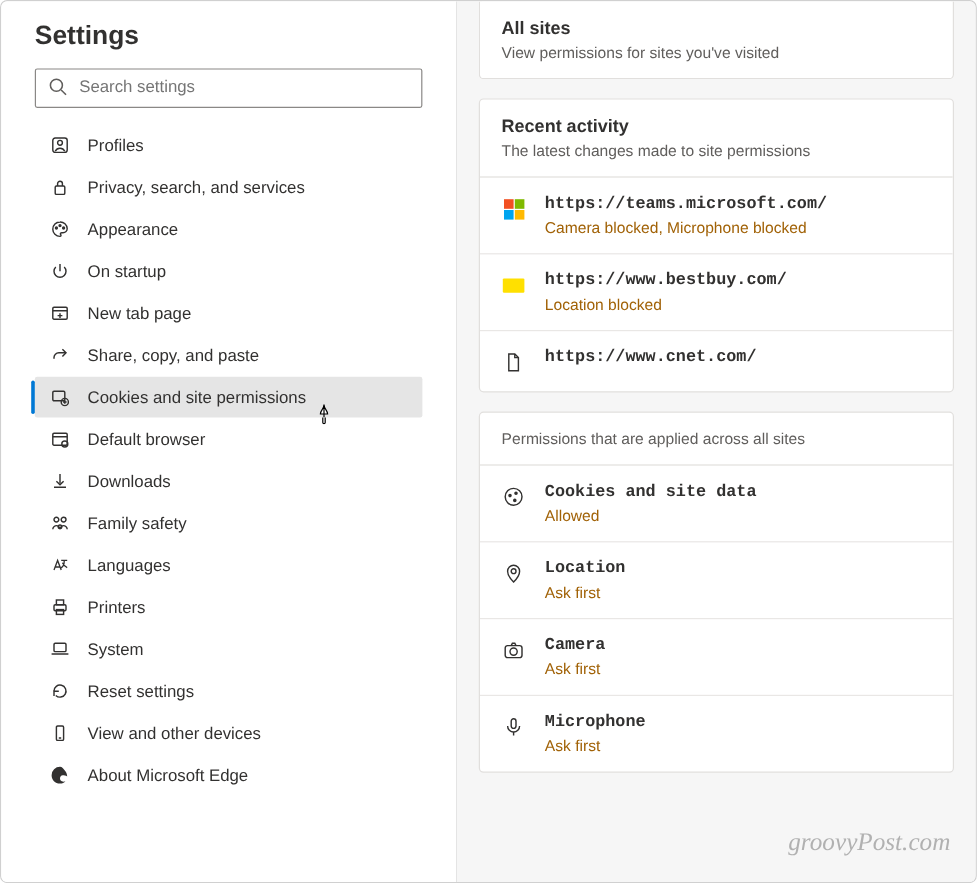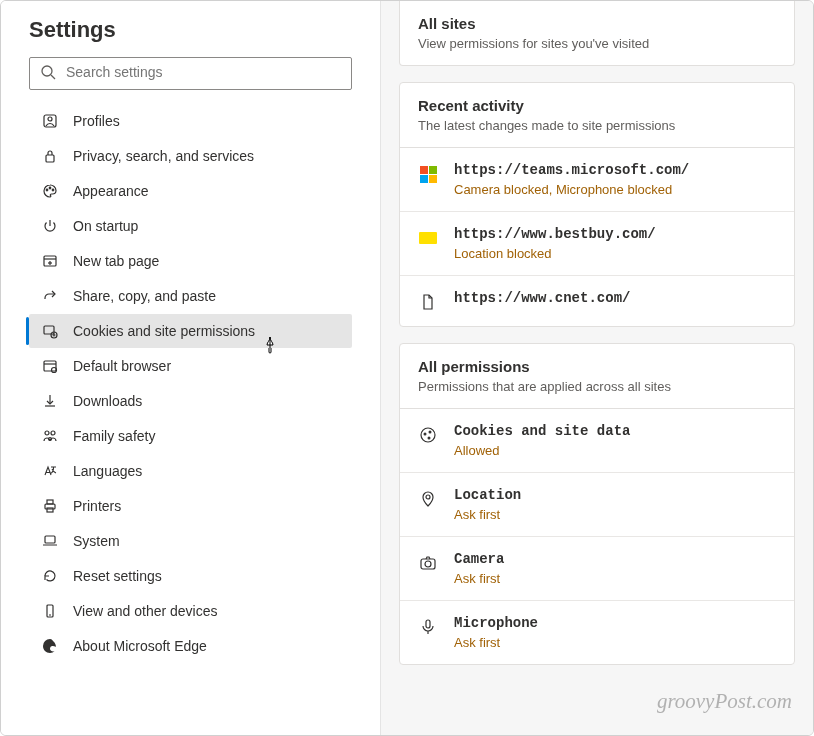--- a/index.html
+++ b/index.html
@@ -396,21 +396,20 @@
           </svg>
       </span>
       <div class="row-body">
         <div class="row-title">https://www.cnet.com/</div>
       </div>
     </div>
   </section>
 
   <section class="card">
     <div class="card-header border-b">
-      <div class="card-title">All permissions</div>
       <div class="card-subtitle">Permissions that are applied across all sites</div>
     </div>
 
     <div class="list-row">
       <span class="row-icon">
         <svg width="18" height="18" viewBox="0 0 18 18" fill="none" stroke="#323130" stroke-width="1.2">
             <circle cx="9" cy="9" r="7"></circle>
             <circle cx="6" cy="8" r=".9" fill="#323130"></circle>
             <circle cx="11" cy="6" r=".9" fill="#323130"></circle>
             <circle cx="10" cy="12" r=".9" fill="#323130"></circle>

